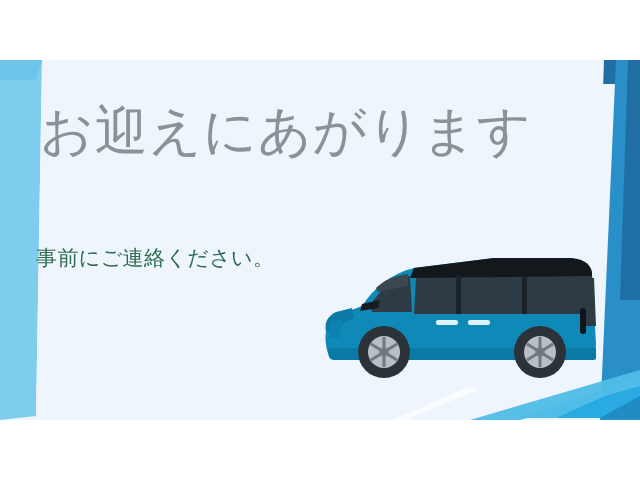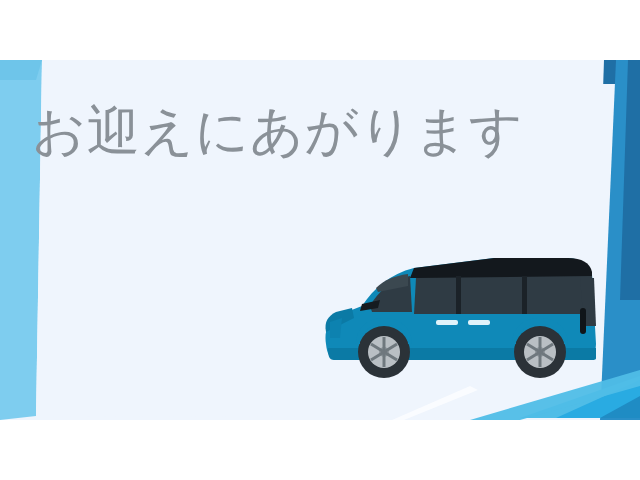--- a/index.html
+++ b/index.html
@@ -33,21 +33,21 @@
   #content {
     position: absolute;
     left: 0;
     top: 0;
     width: 640px;
     height: 480px;
   }
 
   #headline {
     position: absolute;
-    left: 32px;
+    left: 40px;
     top: 100px;
     font-size: 53px;
     line-height: 62px;
     letter-spacing: 0.5px;
     color: #8a9198;
     white-space: nowrap;
     font-weight: 400;
     text-align: right;
   }
 
@@ -106,20 +106,21 @@
     <rect x="0" y="420" width="640" height="60" fill="#ffffff"></rect>
 
     <rect x="0" y="0" width="640" height="60" fill="#ffffff"></rect>
   </svg>
 
   <div id="content">
 
     <div id="headline">お迎えにあがります</div>
 
 
+    <div class="subline" id="subline-2">事前にご連絡ください。</div>
 
     <svg id="car" viewBox="0 0 290 150">
 
       <path d="M 8 96
                C 6 84 10 74 18 68
                L 44 58
                C 56 40 72 26 96 20
                L 176 10
                L 248 10
                C 262 10 272 16 274 26

